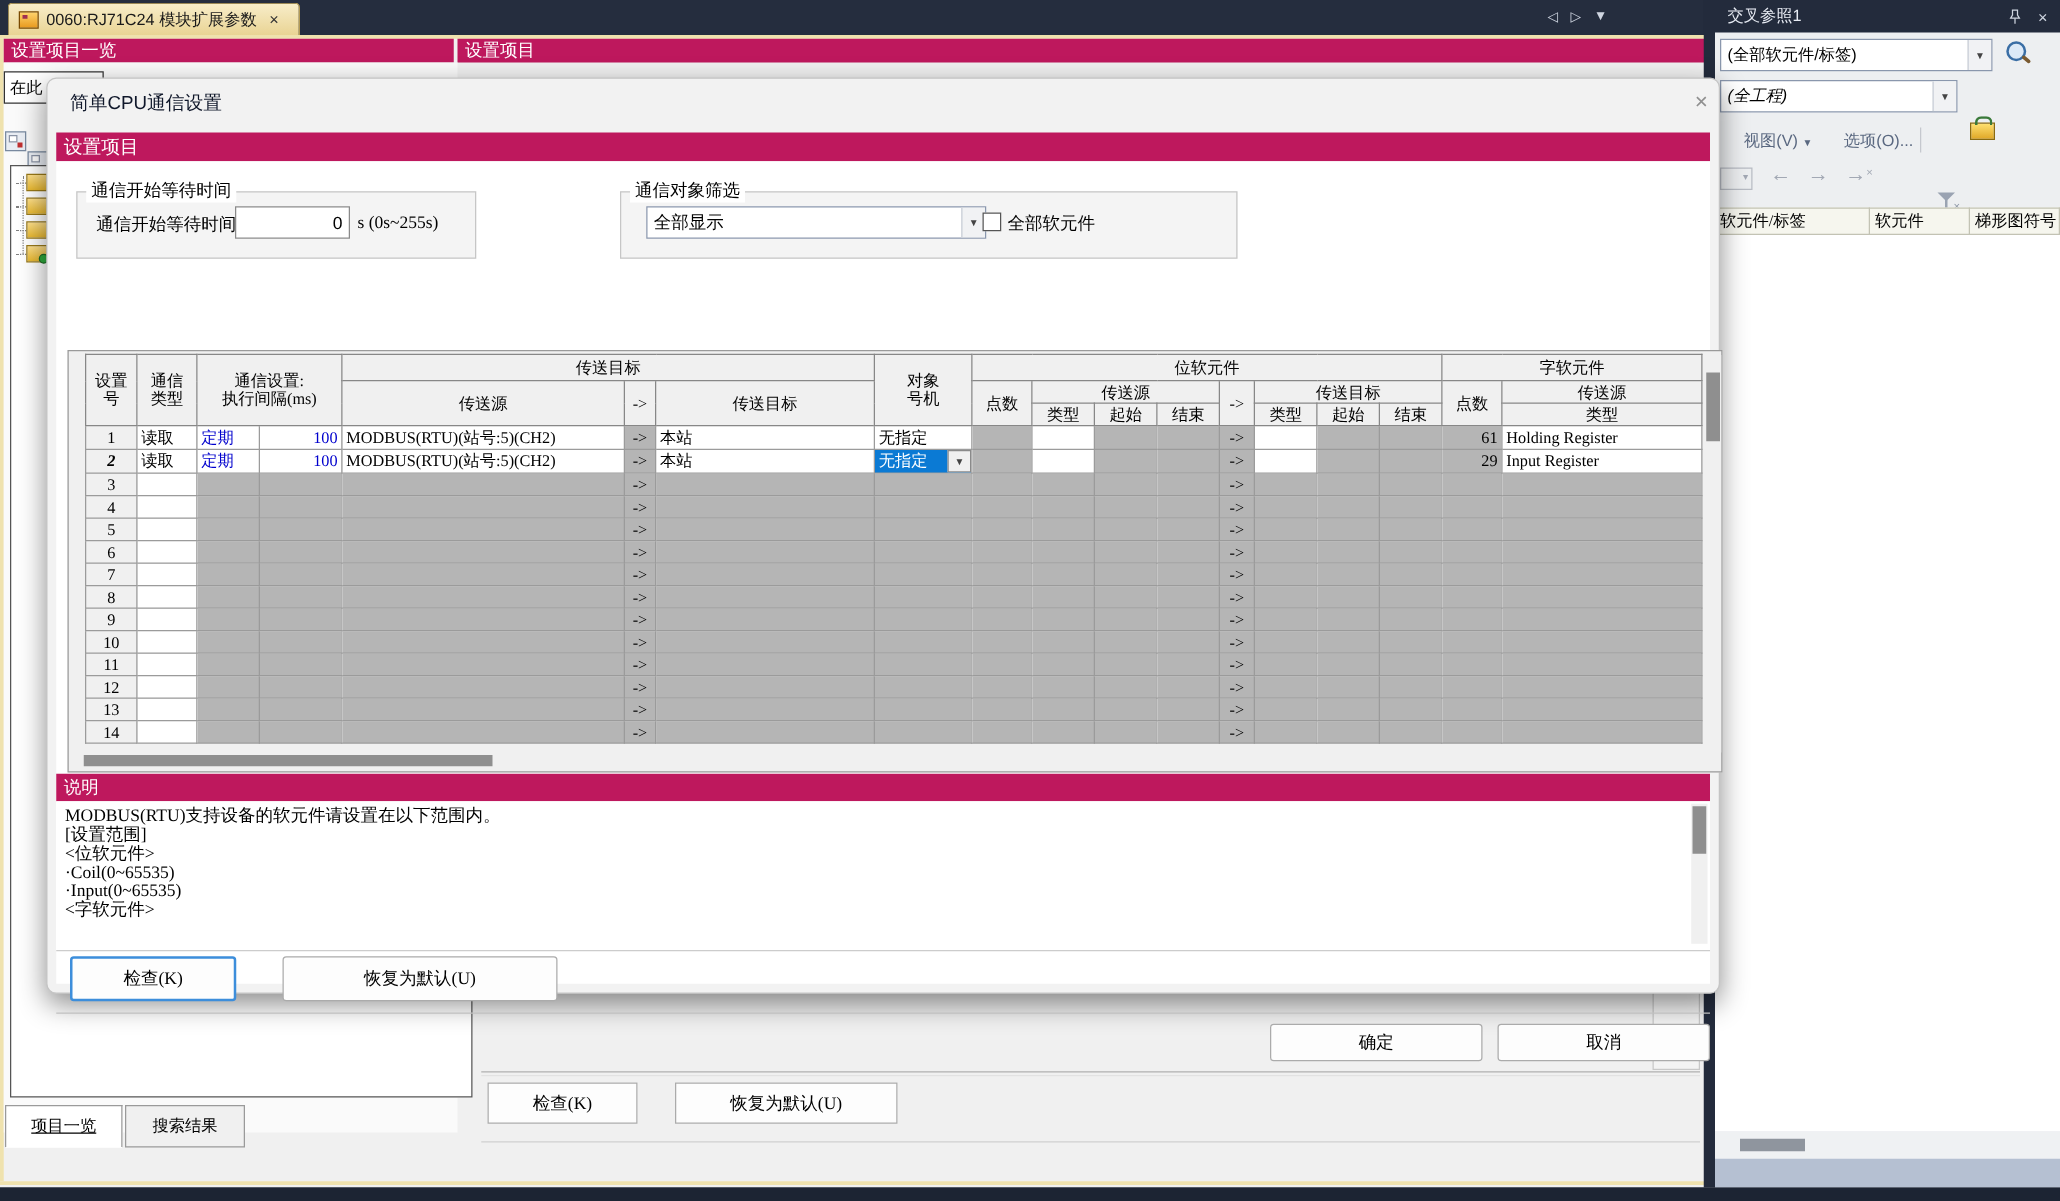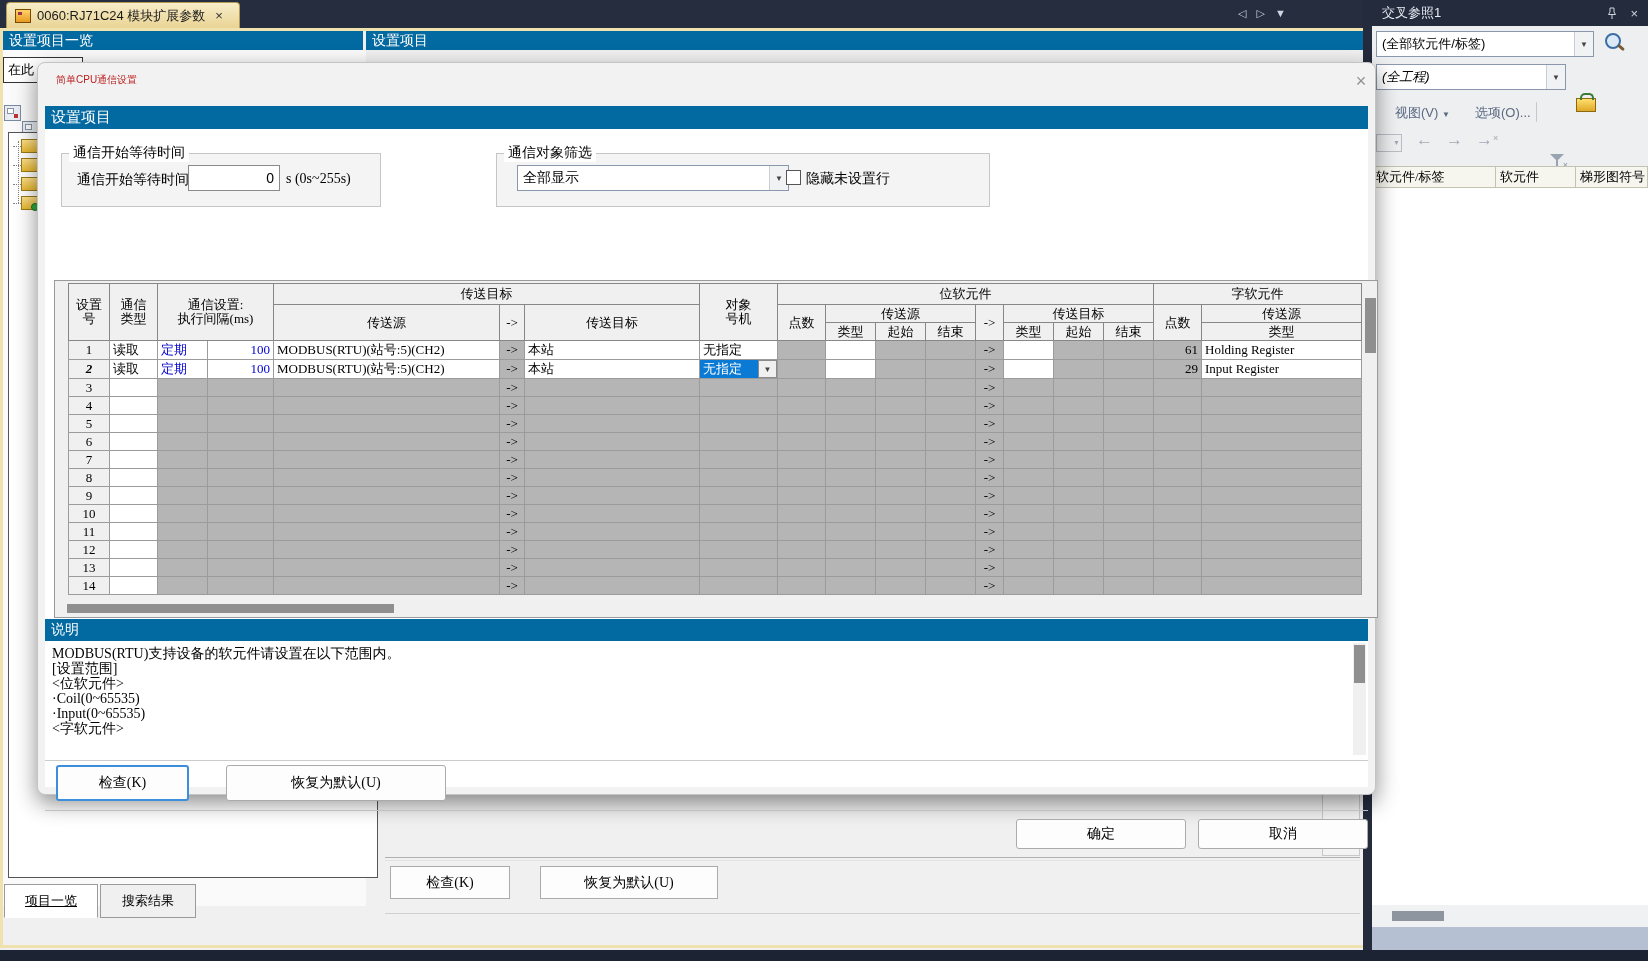--- a/index.html
+++ b/index.html
@@ -11,21 +11,21 @@
   #tabbar{left:0;top:0;width:1363px;height:28px;background:#252d3e;}
   .tab-active{left:6px;top:2px;width:234px;height:26px;background:linear-gradient(#f8edc9,#e9d494);border:1px solid #b49b55;border-bottom:none;border-radius:4px 4px 0 0;display:flex;align-items:center;gap:6px;padding:0 8px;box-sizing:border-box;font-size:13px;color:#1a1a1a;}
   .doc-icon{width:14px;height:12px;background:linear-gradient(#ffd36b,#e89a1f);border:1px solid #7a4a00;position:relative;flex:0 0 auto;}
   .doc-icon:before{content:"";position:absolute;left:2px;top:2px;width:4px;height:3px;background:#a03050;}
   .tab-close{color:#333;font-size:13px;margin-left:4px;cursor:default;}
   .navarrows{right:355px;top:7px;display:flex;gap:10px;color:#cfd5e0;font-size:11px;}
 
   
   #editor{left:0;top:28px;width:1372px;height:922px;background:#f0f0f0;}
   .tanline{background:#efe2ae;}
-  .bluebar{background:#0369a1;color:#fff;display:flex;align-items:center;padding-left:6px;box-sizing:border-box;font-size:14px;}
+  .bluebar{background:#be185d;color:#fff;display:flex;align-items:center;padding-left:6px;box-sizing:border-box;font-size:14px;}
   .panelbody{background:#fafafa;}
   .mini-ic{width:15px;height:14px;border:1px solid #7a8aa0;background:#e9edf3;position:relative;}
   .mini-ic:before{content:"";position:absolute;left:2px;top:2px;width:5px;height:4px;border:1px solid #8a93a5;background:#fff;}
   .mini-ic.red:after{content:"";position:absolute;right:2px;bottom:2px;width:4px;height:4px;background:#c03030;}
   #leftlist{border:1px solid #555;background:#fff;}
   .treeitem{position:absolute;left:4px;display:flex;align-items:center;}
   .treestub{width:8px;border-top:1px dotted #808080;}
   .folder-ic{width:15px;height:12px;background:linear-gradient(#ffe08a,#e8b830);border:1px solid #9a7a18;position:relative;}
   .folder-ic.green:after{content:"";position:absolute;right:-2px;bottom:-2px;width:6px;height:6px;background:#2fae3e;border:1px solid #1c6e26;border-radius:50%;}
   .treeline{border-left:1px dotted #808080;}
@@ -56,21 +56,21 @@
   .fx{position:absolute;right:-2px;bottom:0;font-size:9px;color:#8a93a2;}
   .gray-gl{color:#a2a8b4;}
   .xhead{box-sizing:border-box;background:#f6f6ee;border:1px solid #c3c3b4;border-left:none;display:flex;align-items:center;padding-left:4px;font-size:13px;overflow:hidden;white-space:nowrap;}
   .thumb{background:#8f959e;position:absolute;}
 
   
   #statusbar{left:0;top:950px;width:1648px;height:11px;background:#1c2433;}
 
   
   #dlg{left:37px;top:62px;width:1337px;height:731px;background:#f2f2f2;border:1px solid #c4c4c4;border-radius:8px;box-shadow:0 8px 22px rgba(0,0,0,.45);z-index:10;}
-  .dlg-title{left:18px;top:10px;font-size:10px;color:#b91c1c;}
+  .dlg-title{left:18px;top:10px;font-size:15px;color:#0f172a;}
   .dlg-close{left:1312px;top:8px;font-size:18px;color:#909090;width:22px;text-align:center;}
   .dlg-content{left:7px;top:66px;width:1323px;height:658px;background:#ffffff;}
   .groupbox{box-sizing:border-box;border:1px solid #c6c6c6;background:#f4f4f4;}
   .legend{position:absolute;background:#ffffff;padding:0 4px;font-size:14px;}
   .field{box-sizing:border-box;background:#fff;border:1px solid #8a8a8a;font-size:14px;display:flex;align-items:center;justify-content:flex-end;padding-right:5px;}
   .cbx{width:13px;height:13px;border:1px solid #555;background:#fff;display:inline-block;vertical-align:-2px;margin-right:5px;}
   .dbtn{box-sizing:border-box;background:#fdfdfd;border:1px solid #ababab;border-radius:3px;display:flex;align-items:center;justify-content:center;font-size:14px;}
   .dbtn.focus{border:2px solid #3d8edb;}
 
   
@@ -249,21 +249,21 @@
       </div>
       <span class="abs ser" style="left:241px;top:42px;font-size:14px;">s (0s~255s)</span>
 
       <div class="abs groupbox" style="left:451px;top:24px;width:494px;height:54px;"></div>
       <span class="abs legend" style="left:459px;top:15px;">通信对象筛选</span>
       <div class="abs combo" style="left:472px;top:36px;width:272px;height:26px;font-size:14px;">
         <span>全部显示</span>
         <span class="cbtn">▼</span>
       </div>
       <div class="abs" style="left:741px;top:41px;">
-        <span class="cbx"></span><span style="font-size:14px;">隐藏未设置行</span>
+        <span class="cbx"></span><span style="font-size:14px;">全部软元件</span>
       </div>
 
       <div class="abs" id="tblregion">
         <table id="grid" class="abs" style="left:13px;top:2px;">
           <colgroup>
             <col style="width:41px">
               <col style="width:48px">
               <col style="width:50px">
               <col style="width:66px">
             <col style="width:226px">

